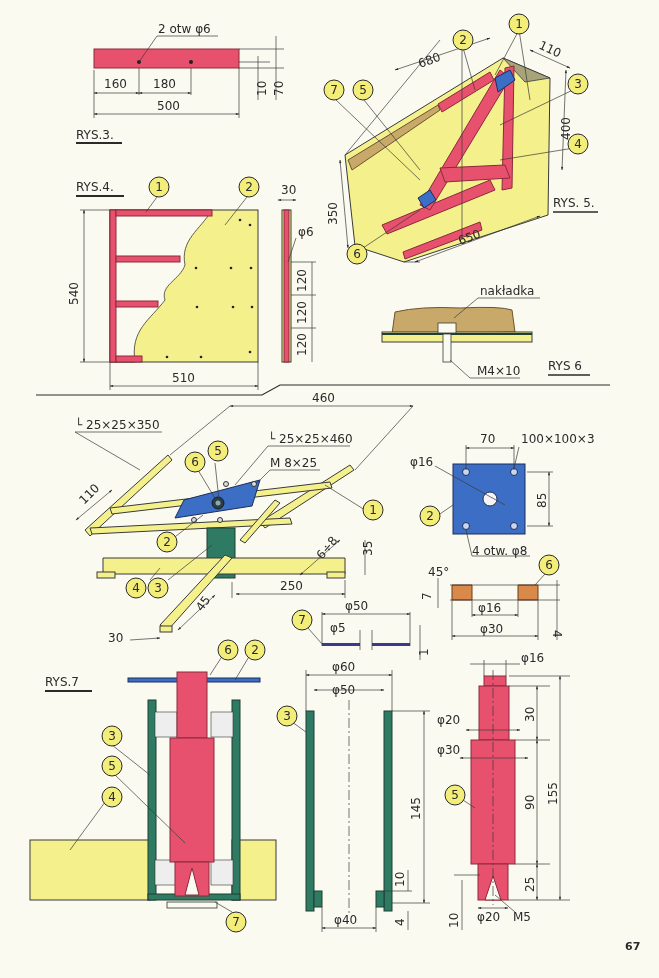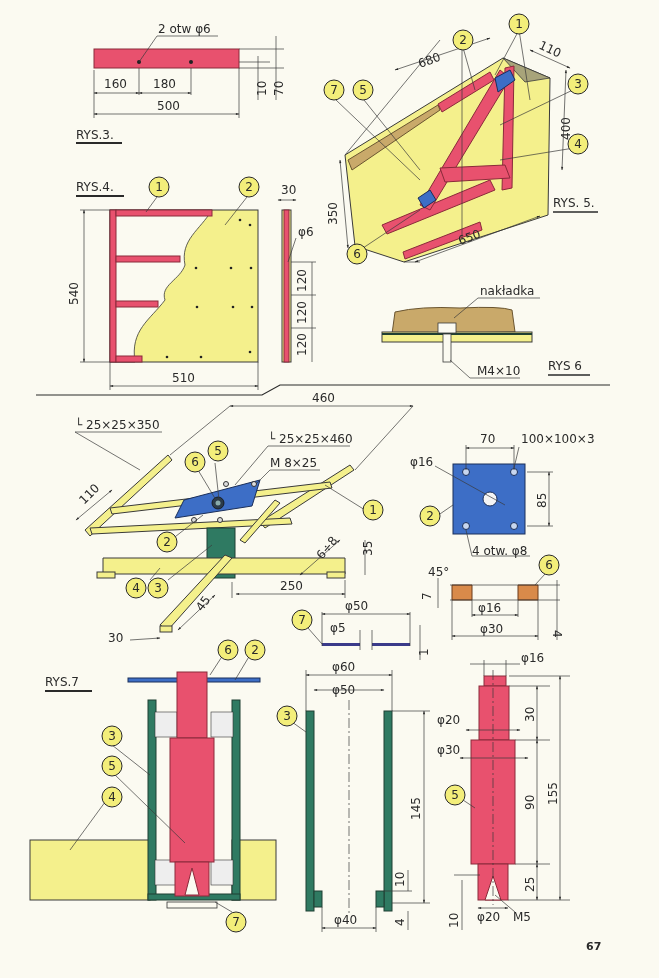--- a/index.html
+++ b/index.html
@@ -10,21 +10,21 @@
   .rys{font-family:"DejaVu Sans",sans-serif;font-size:12px;fill:#2a2a2a;}
   .bub{fill:#f3ee7a;stroke:#2a2a2a;stroke-width:1;}
   .bubt{font-family:"DejaVu Sans",sans-serif;font-size:12px;fill:#2a2a2a;text-anchor:middle;}
   .ln{stroke:#3a3a3a;stroke-width:0.7;fill:none;}
   .red{fill:#e8516e;stroke:#8a2a3a;stroke-width:1;}
   .yel{fill:#f4f08c;stroke:#3a3a3a;stroke-width:1;}
   .grn{fill:#2f7a62;stroke:#1f3f33;stroke-width:1;}
   .blu{fill:#3d6ec6;stroke:#1b2f5a;stroke-width:1;}
   .brn{fill:#c9a96a;stroke:#6a5530;stroke-width:1;}
   .org{fill:#d98a4a;stroke:#6a3a1a;stroke-width:1;}
-  #pagenum{position:absolute;left:586px;top:940px;font-size:11px;font-weight:bold;color:#2a2a2a;}
+  #pagenum{position:absolute;left:625px;top:940px;font-size:11px;font-weight:bold;color:#2a2a2a;}
 </style>
 </head>
 <body>
 
 <svg width="659" height="978" viewBox="0 0 659 978">
   <defs>
     <marker id="ar" viewBox="0 0 10 10" refX="9" refY="5" markerWidth="7" markerHeight="5" orient="auto-start-reverse">
       <path d="M0,2 L10,5 L0,8 z" fill="#2a2a2a"></path>
     </marker>
   </defs>

